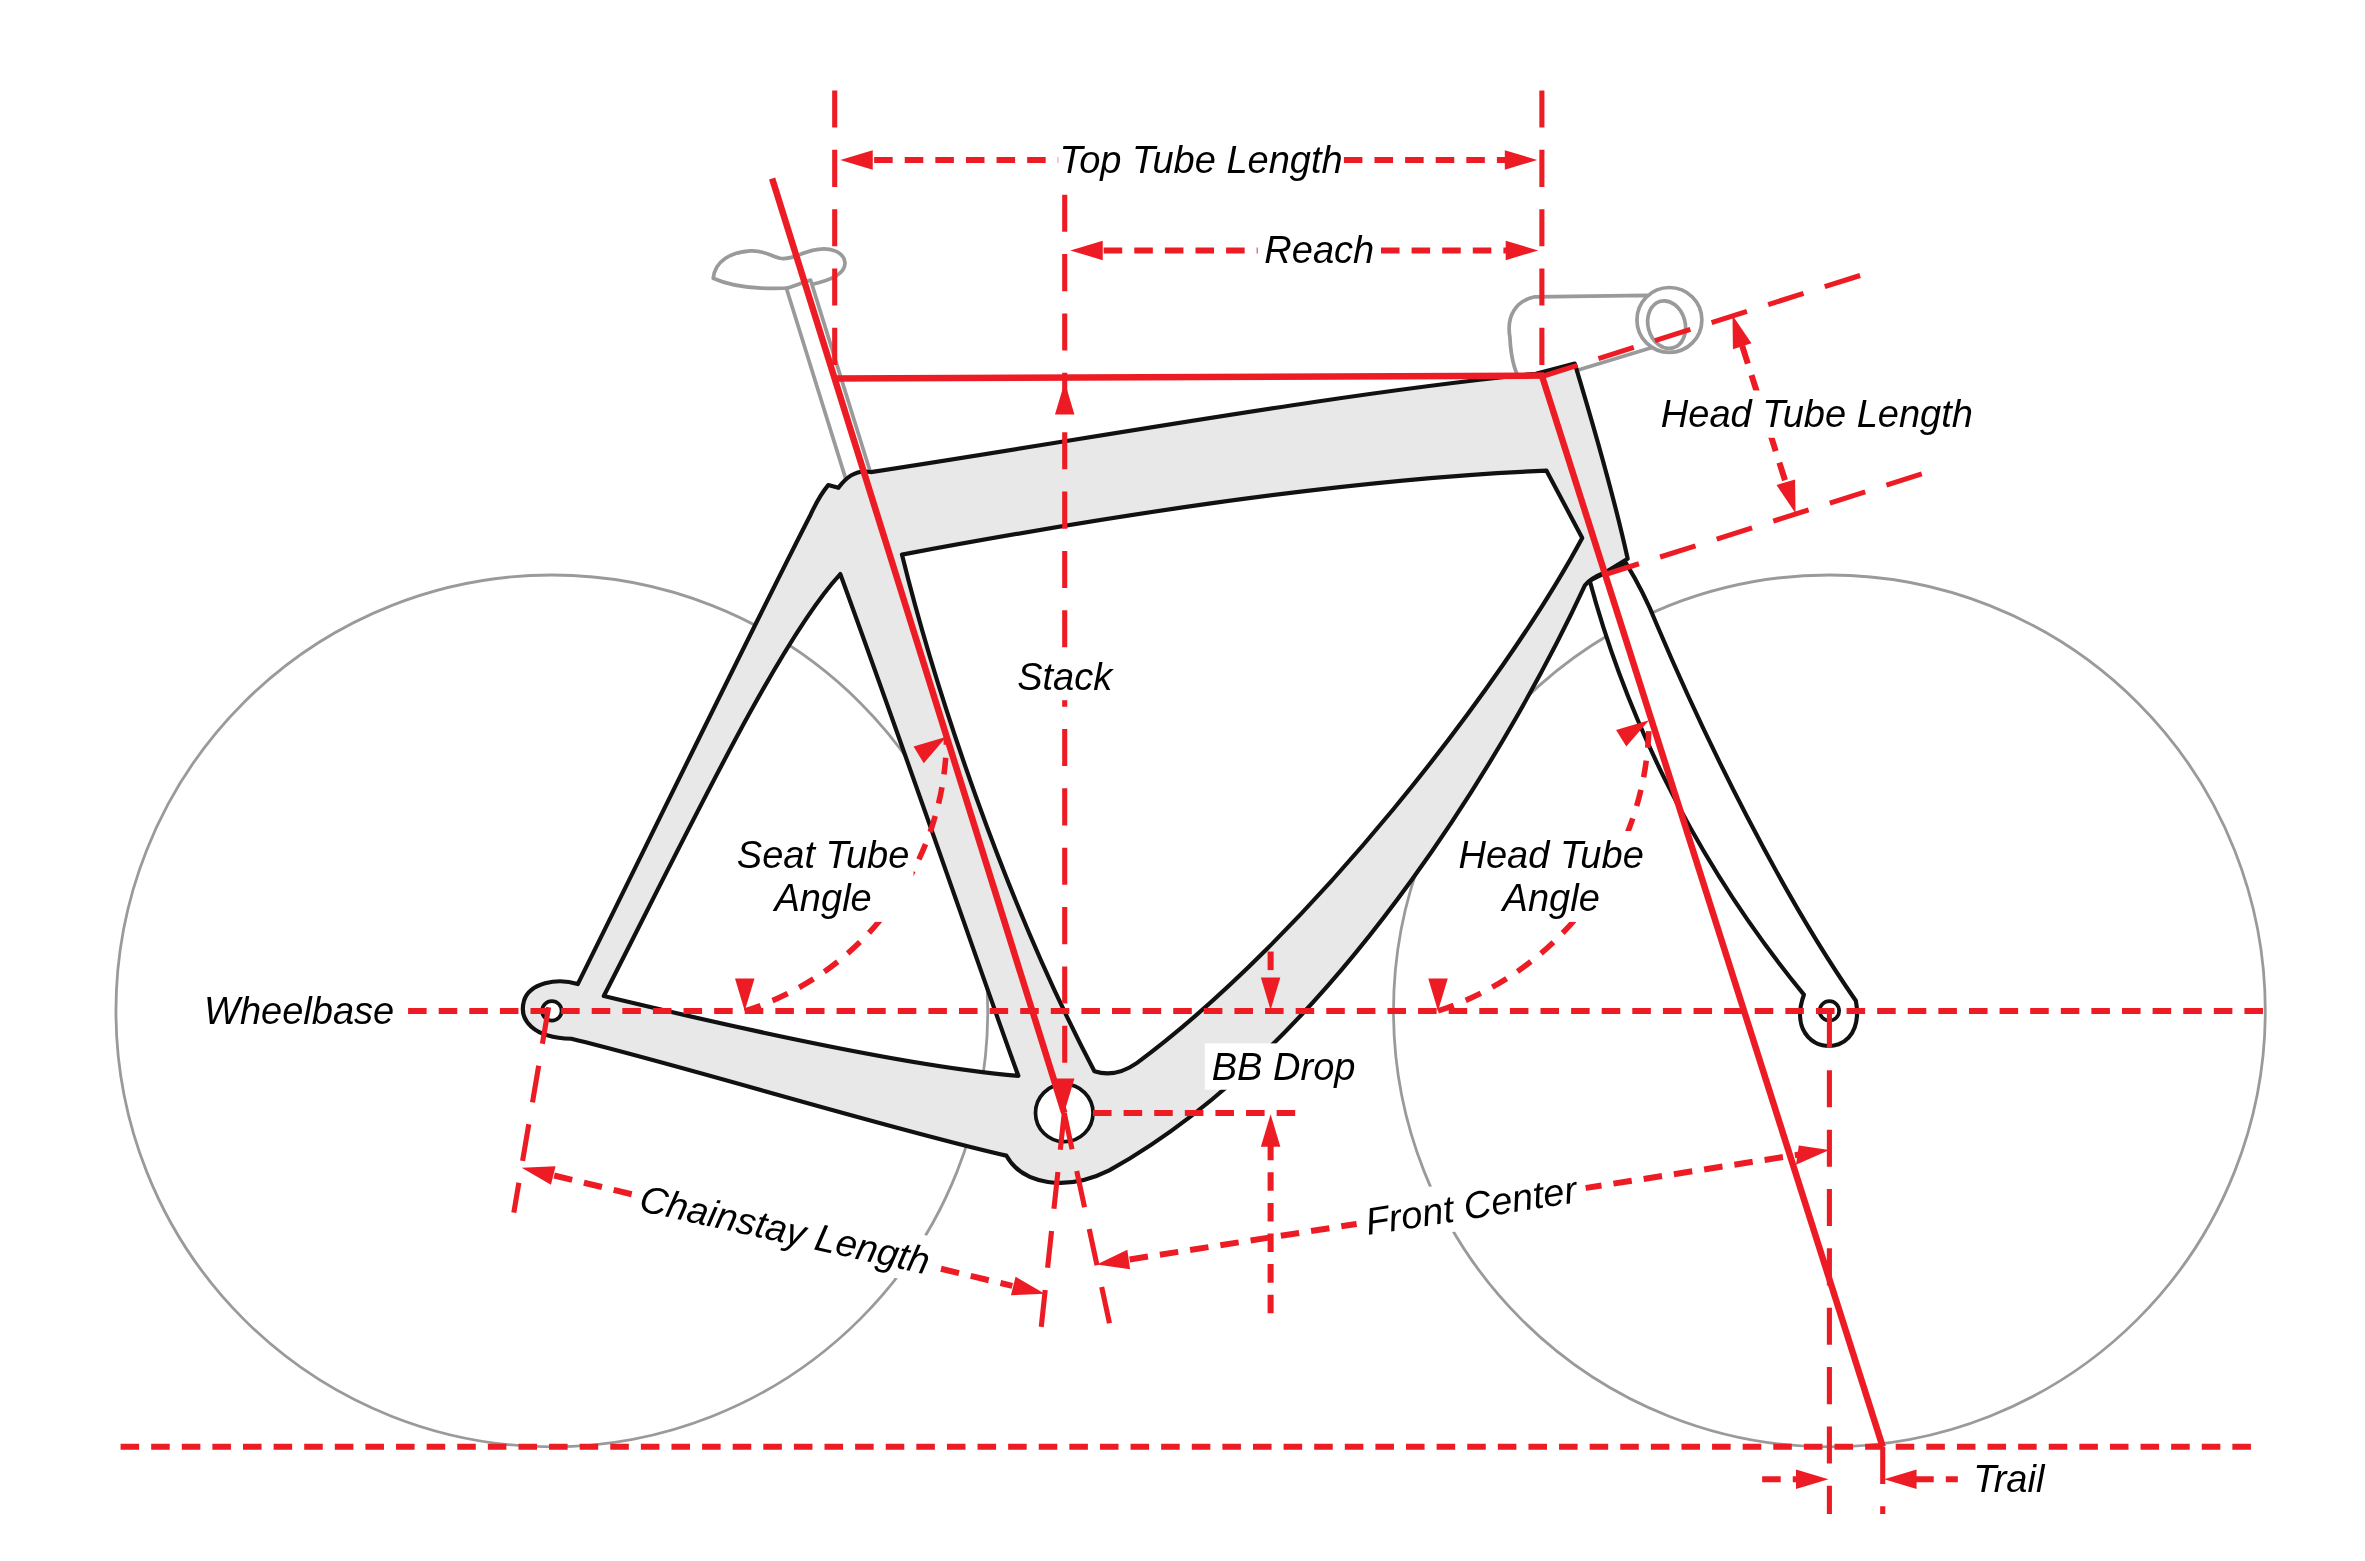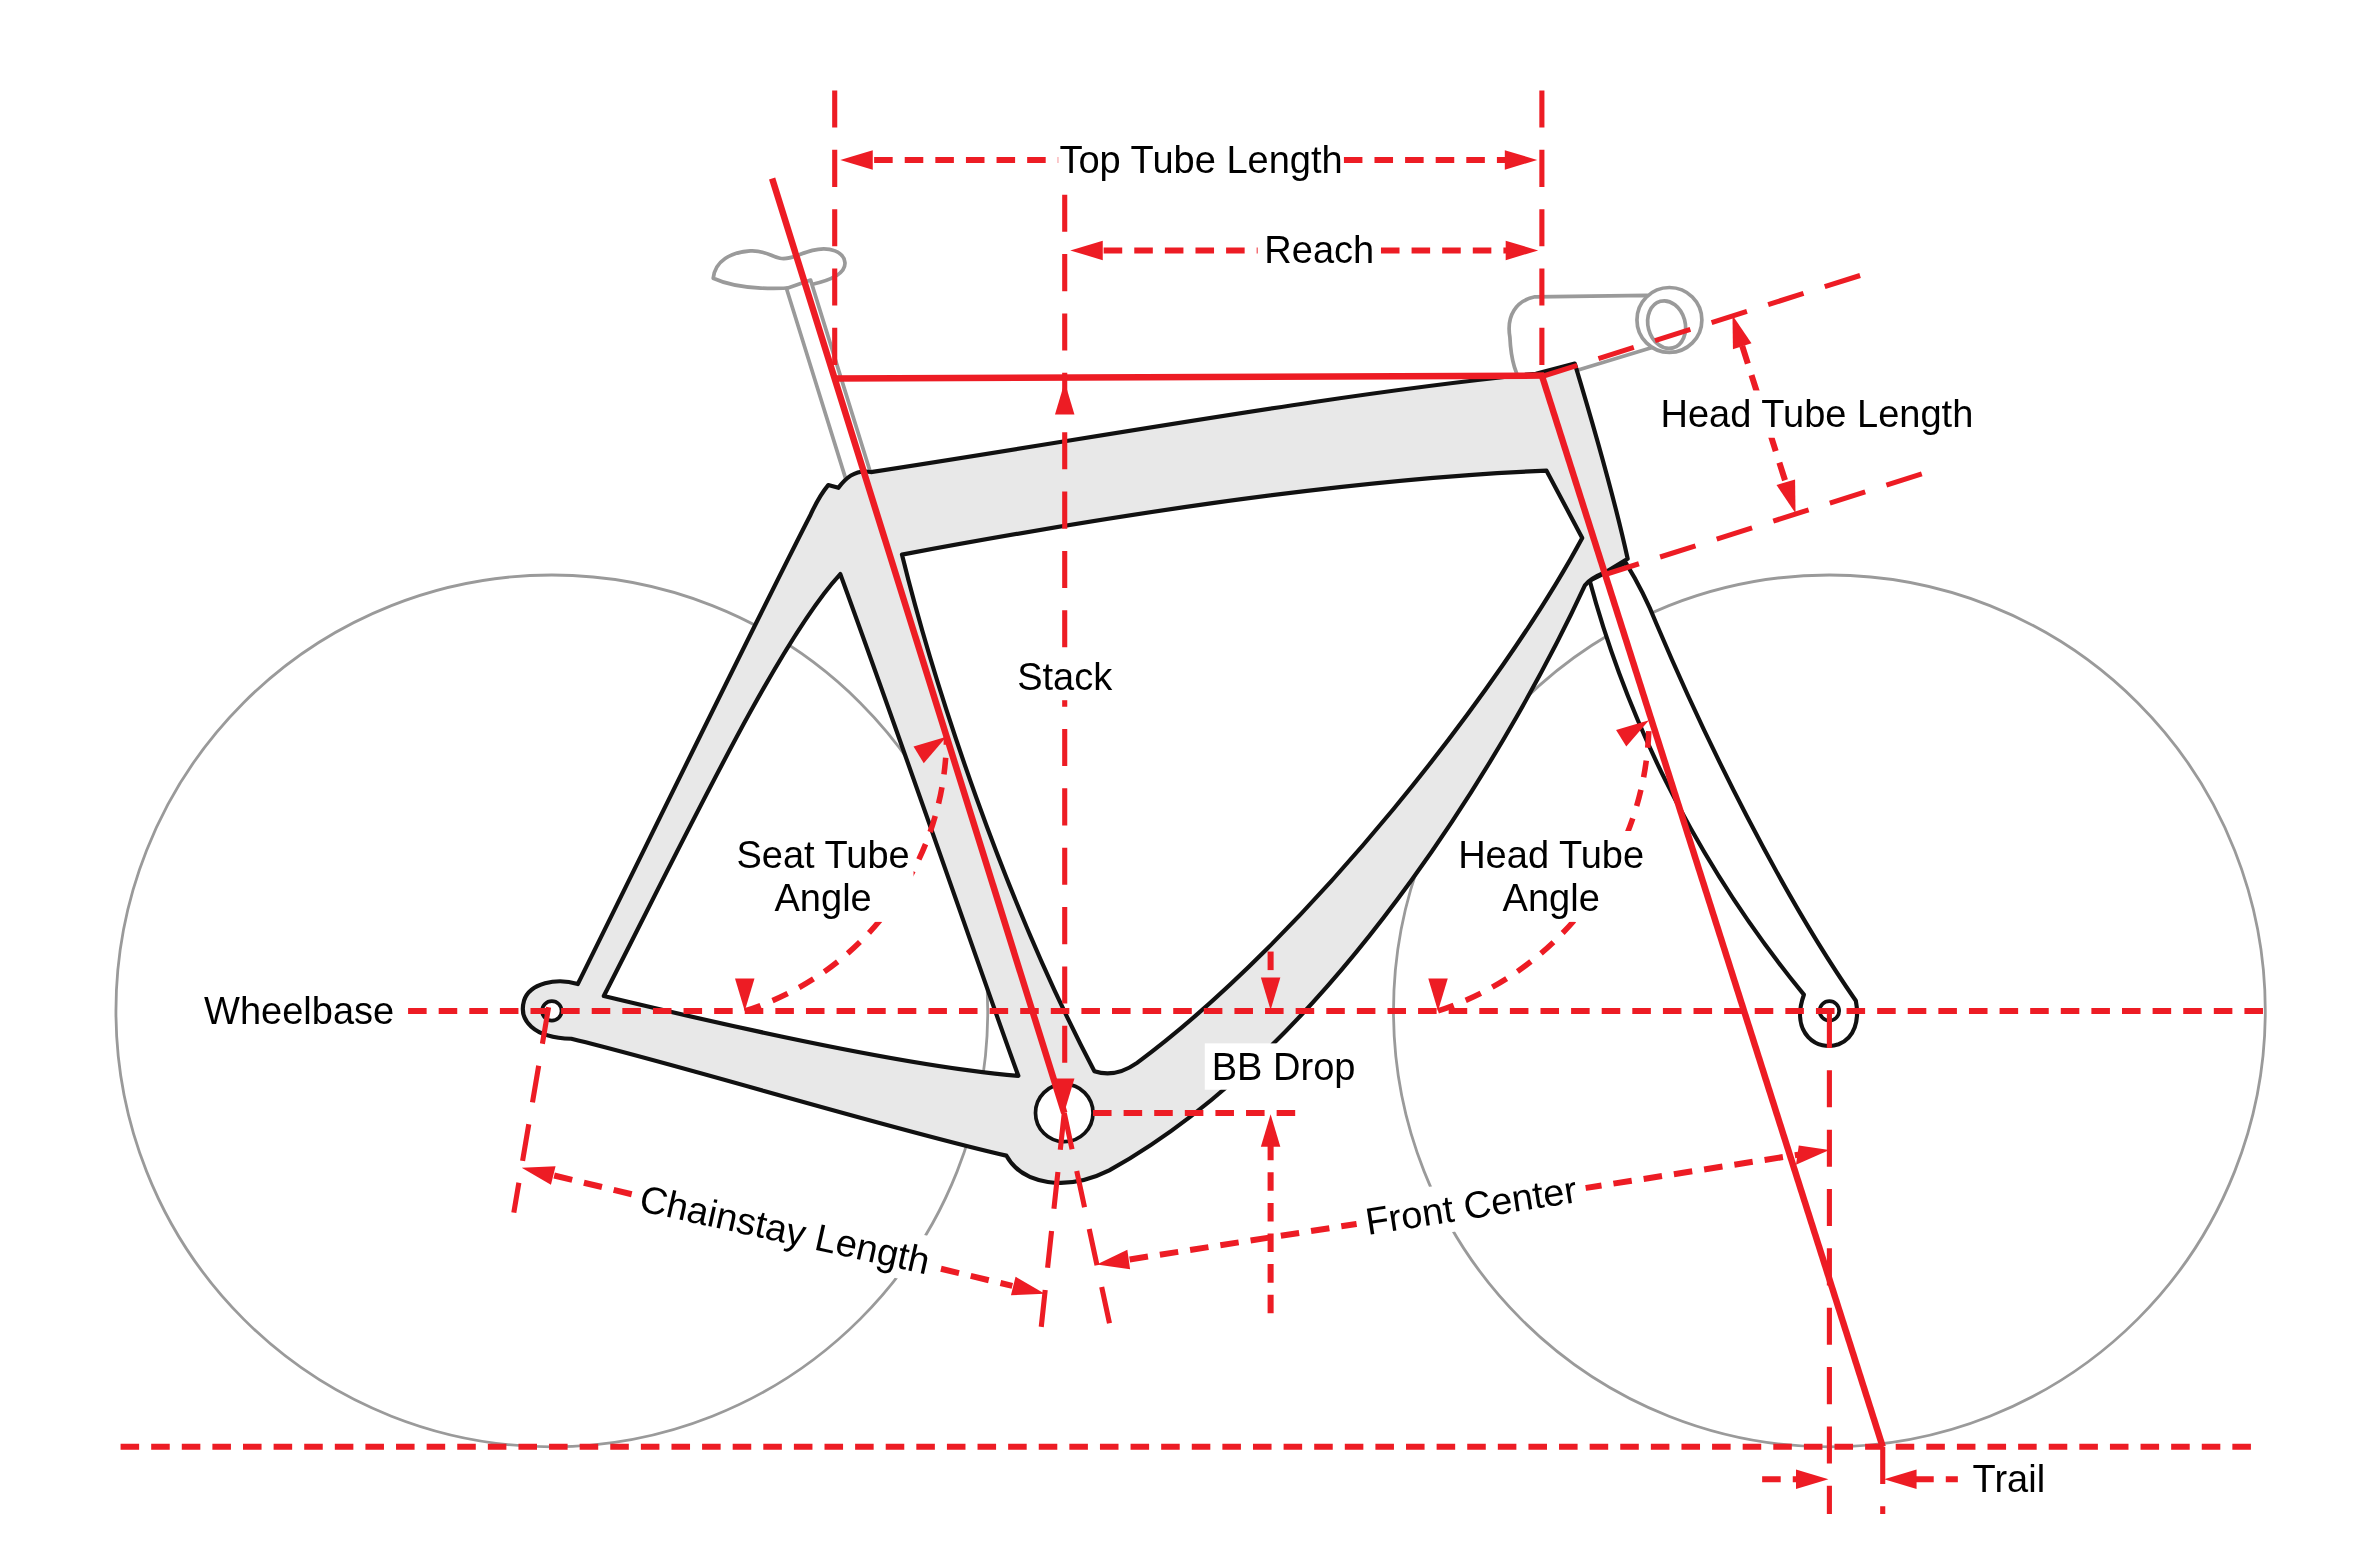--- a/index.html
+++ b/index.html
@@ -1,16 +1,16 @@
 <!DOCTYPE html>
 <html style="--dimension-red: #ED1C24; --frame-fill: #E8E8E8; --frame-outline: #111111; --component-gray: #9A9A9A; --label-text: #000000; --background: #FFFFFF;font-size:7.6px"><head>
 <meta charset="utf-8">
 <style>
   html,body{margin:0;padding:0;background:#fff;}
-  .stage{width:100%;background:var(--background,#fff);}
+  .stage{width:100%;background:var(--background,#fff);font-style:italic;}
   svg{display:block;width:100%;height:auto;}
   .wheel{fill:none;stroke:var(--component-gray,#9a9a9a);stroke-width:6;}
   .graypart{fill:#fff;stroke:var(--component-gray,#9a9a9a);stroke-width:8;stroke-linejoin:round;}
   .whitepart{fill:#fff;stroke:var(--frame-outline,#111);stroke-width:9;stroke-linejoin:round;}
   .frame{fill:var(--frame-fill,#e8e8e8);stroke:var(--frame-outline,#111);stroke-width:9;stroke-linejoin:round;fill-rule:evenodd;}
   .hub{fill:#fff;stroke:var(--frame-outline,#111);stroke-width:8;}
   .red-solid{stroke:var(--dimension-red,#ED1C24);stroke-width:14;fill:none;stroke-linecap:butt;}
   .red-dim{stroke:var(--dimension-red,#ED1C24);stroke-width:13;fill:none;stroke-dasharray:40 26;}
   .red-long{stroke:var(--dimension-red,#ED1C24);stroke-width:11;fill:none;stroke-dasharray:80 48;}
   .red-arc{stroke:var(--dimension-red,#ED1C24);stroke-width:12;fill:none;stroke-dasharray:36 28;}

